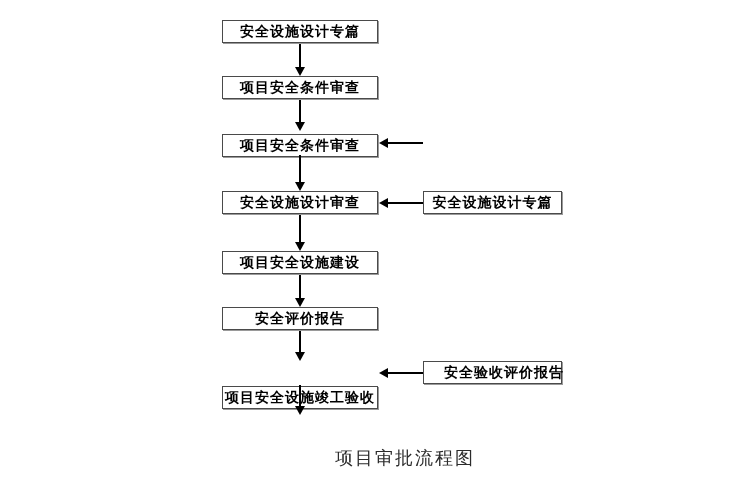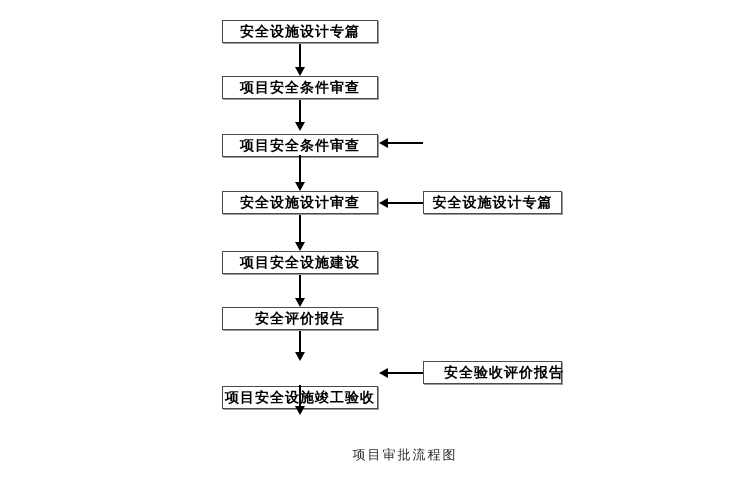--- a/index.html
+++ b/index.html
@@ -64,21 +64,21 @@
   }
   .hline { height: 2px; flex: 1; background: #000; }
 
   .caption {
     position: absolute;
     left: 280px;
     top: 446px;
     width: 250px;
     text-align: center;
     font-family: "DejaVu Serif", "Liberation Serif", serif;
-    font-size: 13px;
+    font-size: 18px;
     font-weight: normal;
     color: #2b2b2b;
     letter-spacing: 2px;
     white-space: nowrap;
   }
 </style>
 </head>
 <body>
 
 <div class="canvas">

